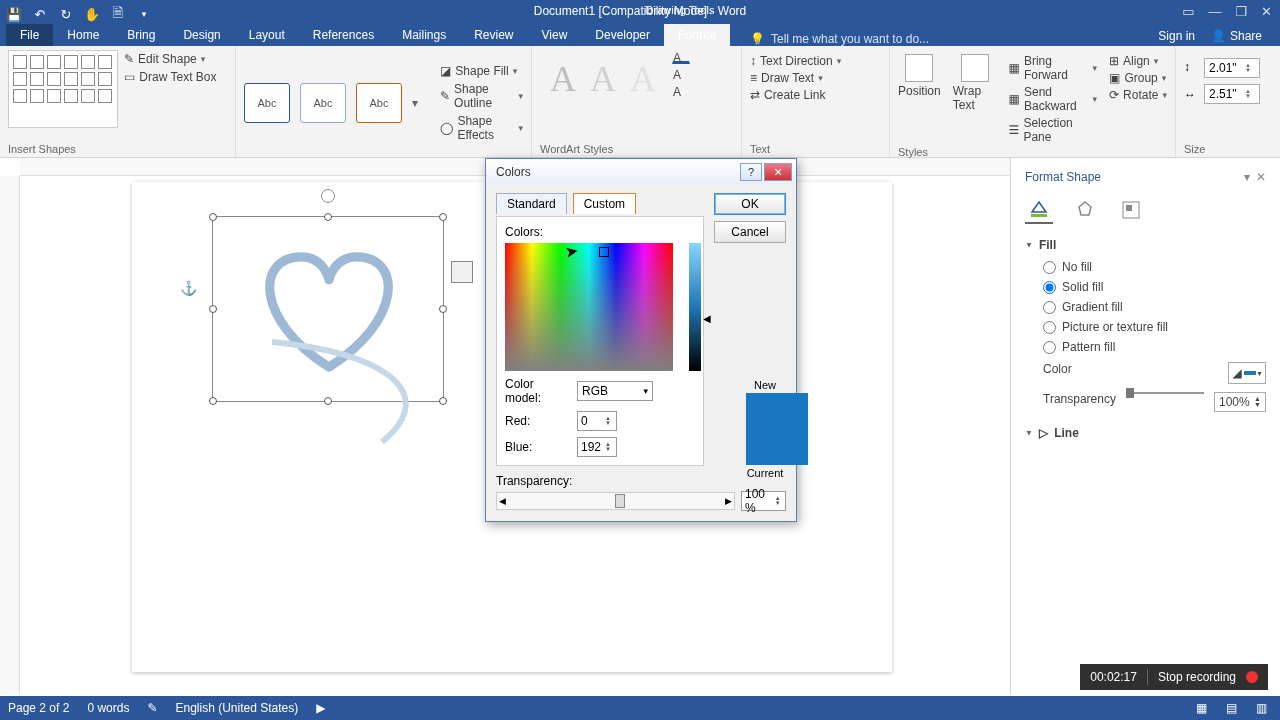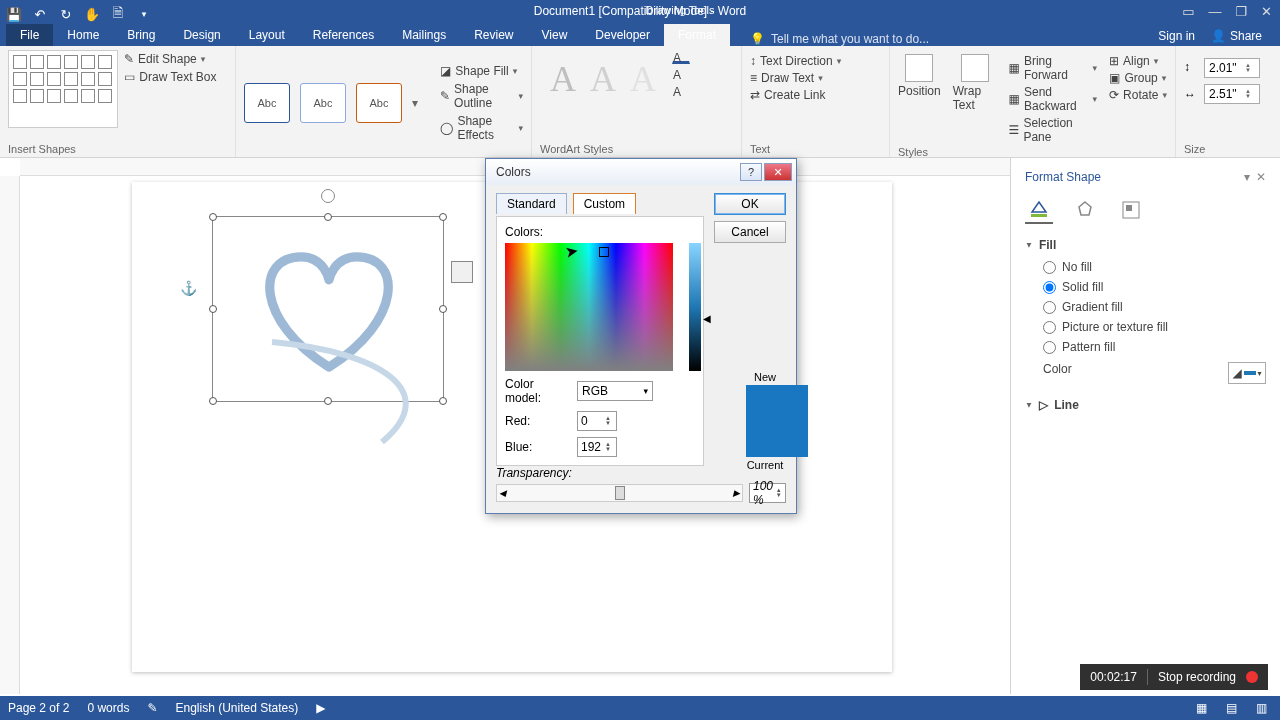--- a/index.html
+++ b/index.html
@@ -131,21 +131,21 @@
 }
 .picker-cursor { position:absolute; left:94px; top:4px; width:10px; height:10px; border:1px solid #000; background:transparent;}
 .lum-bar { position:absolute; left:184px; top:0; width:12px; height:128px;
   background: linear-gradient(to bottom, #89d4ff 0%, #1f77b4 50%, #000 100%);}
 .lum-arrow { position:absolute; left:198px; top:70px; font-size:10px;}
 .panel-row { display:flex; align-items:center; gap:6px; margin-top:6px;}
 .panel-row label { width:66px;}
 .combo { border:1px solid #999; background:#fff; height:20px; width:76px; display:flex; align-items:center; padding:0 4px; justify-content:space-between;}
 .numbox { border:1px solid #999; background:#fff; height:20px; width:40px; padding:0 3px; display:flex; align-items:center; justify-content:space-between;}
 .numbox .spin { width:10px; font-size:6px; line-height:5px; color:#555; display:flex; flex-direction:column; align-items:center;}
-.trans-row { font-style:italic;}
+.trans-row { margin-top:8px;}
 .hslider { height:18px; border:1px solid #ccc; background:#f8f8f8; position:relative; display:flex; align-items:center;}
 .hslider .thumb { position:absolute; left:118px; width:10px; height:14px; background:#ddd; border:1px solid #888;}
 .hslider .arrow-l { margin-left:2px; font-size:9px;}
 .hslider .arrow-r { position:absolute; right:2px; font-size:9px;}
 .preview-box { position:absolute; right:12px; bottom:42px; width:38px; text-align:center;}
 .preview-box .nw { font-size:11px; margin-bottom:2px;}
 .preview-box .swatch { width:62px; height:72px; }
 .preview-box .swatch .top { height:50%; background:#1976c0;}
 .preview-box .swatch .bot { height:50%; background:#1976c0;}
 .preview-box .cur { font-size:11px; margin-top:2px;}
@@ -465,20 +465,30 @@
         </label>
     </div>
     <div class="pane-row">
       <span>Color</span>
       <div class="color-btn">
           <span>◢</span>
           <span class="sw"></span> 
           <span style="font-size:8px">▾</span>
         </div>
     </div>
+    <div class="pane-row">
+      <span>Transparency</span>
+      <div class="trans-slider">
+          <div class="knob"></div>
+        </div>
+      <div class="pct-box">
+          <span>100%</span>
+          <span style="font-size:7px;line-height:6px">▲<br>▼</span>
+        </div>
+    </div>
   </div>
 
   <div class="sect">
     <div class="sect-head" style="margin-top:10px">▷ <span>Line</span></div>
   </div>
 </div>
 
 <div class="dialog">
   <div class="dlg-title">
     <span class="ttl">Colors</span>
@@ -526,21 +536,21 @@
       </div>
     </div>
     <div class="trans-row">
       <div style="margin-bottom:3px">Transparency:</div>
       <div style="display:flex; gap:6px; align-items:center;">
         <div class="hslider" style="flex:1">
           <span class="arrow-l">◀</span>
             <div class="thumb"></div>
             <span class="arrow-r">▶</span>
         </div>
-        <div class="numbox" style="width:37px">
+        <div class="numbox" style="width:45px">
             <span>100 %</span>
             <span class="spin">▲<br>▼</span>
           </div>
       </div>
     </div>
     <div class="preview-box">
       <div class="nw">New</div>
       <div class="swatch">
           <div class="top"></div>
           <div class="bot"></div>

